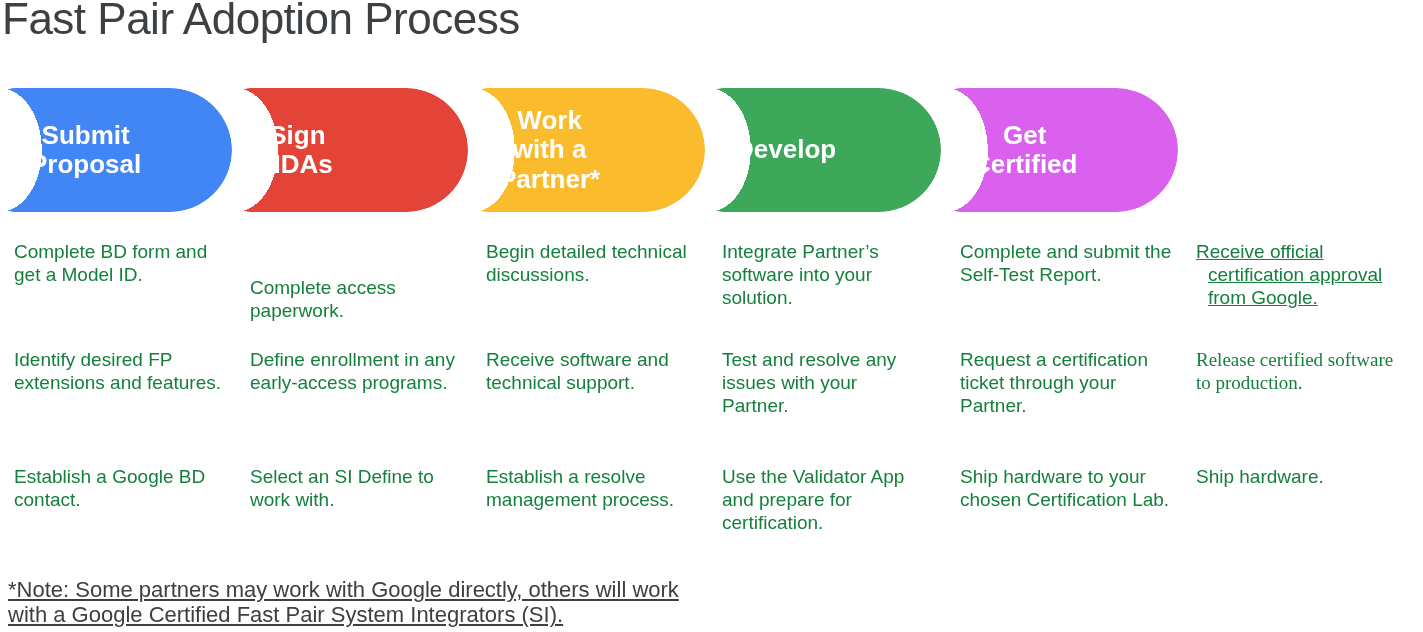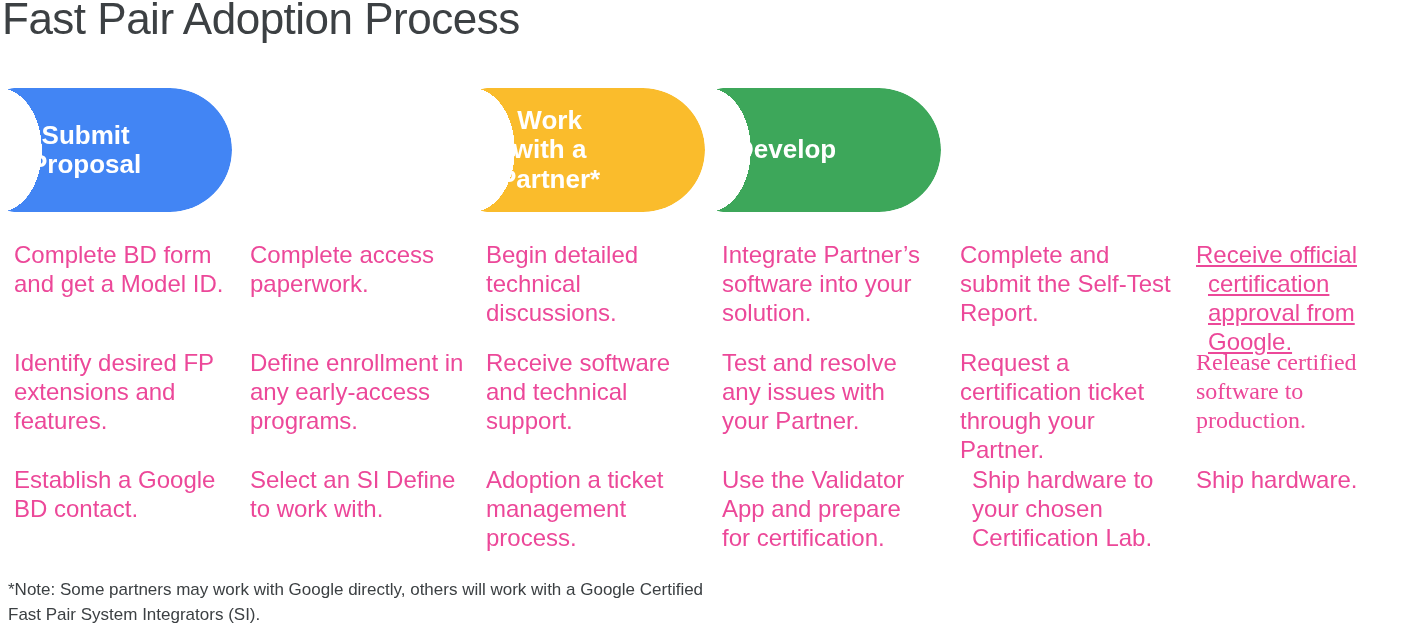--- a/index.html
+++ b/index.html
@@ -68,92 +68,101 @@
     top: 240px;
     width: 1423px;
     height: 320px;
   }
   .column {
     position: absolute;
     top: 0;
   }
   .step-item {
     position: absolute;
-    font-size: 24px;
-    line-height: 29px;
-    color: #ec4899;
+    font-size: 19px;
+    line-height: 23px;
+    color: #15803d;
     font-weight: 400;
   }
   .step-item.i0 { top: 0px; }
   .step-item.i1 { top: 108px; }
   .step-item.i2 { top: 225px; }
 
   
   .step-item.hang {
     padding-left: 12px;
     text-indent: -12px;
     text-decoration: underline;
   }
 
   
   #footnote {
     position: absolute;
     left: 8px;
     top: 577px;
     width: 700px;
-    font-size: 17px;
+    font-size: 22px;
     line-height: 25px;
     color: #3c4043;
+    text-decoration: underline;
   }
 </style>
 </head>
 <body>
 
 <div id="page-title">Fast Pair Adoption Process</div>
 
 <div id="banner-row">
     <div class="banner b0" style="left: 0px; width: 232px; background: rgb(66, 133, 244);">
       <div class="banner-label">Submit
 Proposal</div>
     </div>
+    <div class="banner b1" style="left: 236px; width: 232px; background: rgb(228, 67, 56);">
+      <div class="banner-label">Sign
+NDAs</div>
+    </div>
     <div class="banner b3" style="left: 709px; width: 232px; background: rgb(61, 167, 90);">
       <div class="banner-label">Develop</div>
     </div>
     <div class="banner b2" style="left: 473px; width: 232px; background: rgb(250, 188, 44);">
       <div class="banner-label">Work
 with a
 Partner*</div>
+    </div>
+    <div class="banner b4" style="left: 946px; width: 232px; background: rgb(217, 97, 238);">
+      <div class="banner-label">Get
+Certified</div>
     </div>
   </div>
 
 <div id="columns">
     <div class="column" style="left: 14px; width: 215px;">
       <div class="step-item i0" style="width: 215px;">Complete BD form and get a Model ID.</div>
       <div class="step-item i1" style="width: 215px;">Identify desired FP extensions and features.</div>
       <div class="step-item i2" style="width: 215px;">Establish a Google BD contact.</div>
     </div>
     <div class="column" style="left: 250px; width: 215px;">
-      <div class="step-item i0" style="width: 215px;">Complete access paperwork.</div>
+      <div class="step-item i0" style="width: 215px; margin-top: 36px;">Complete access paperwork.</div>
       <div class="step-item i1" style="width: 215px;">Define enrollment in any early-access programs.</div>
       <div class="step-item i2" style="width: 215px;">Select an SI Define to work with.</div>
     </div>
     <div class="column" style="left: 486px; width: 218px;">
       <div class="step-item i0" style="width: 218px;">Begin detailed technical discussions.</div>
       <div class="step-item i1" style="width: 218px;">Receive software and technical support.</div>
-      <div class="step-item i2" style="width: 218px;">Adoption a ticket management process.</div>
+      <div class="step-item i2" style="width: 218px;">Establish a resolve management process.</div>
     </div>
     <div class="column" style="left: 722px; width: 205px;">
       <div class="step-item i0" style="width: 205px;">Integrate Partner’s software into your solution.</div>
       <div class="step-item i1" style="width: 205px;">Test and resolve any issues with your Partner.</div>
       <div class="step-item i2" style="width: 205px;">Use the Validator App and prepare for certification.</div>
     </div>
     <div class="column" style="left: 960px; width: 215px;">
       <div class="step-item i0" style="width: 215px;">Complete and submit the Self-Test Report.</div>
       <div class="step-item i1" style="width: 215px;">Request a certification ticket through your Partner.</div>
-      <div class="step-item i2" style="width: 215px; margin-left: 12px;">Ship hardware to your chosen Certification Lab.</div>
+      <div class="step-item i2" style="width: 215px;">Ship hardware to your chosen Certification Lab.</div>
     </div>
     <div class="column" style="left: 1196px; width: 200px;">
       <div class="step-item i0 hang" style="width: 200px;">Receive official certification approval from Google.</div>
       <div class="step-item i1" style="width: 200px; font-family: Liberation Serif, serif;">Release certified software to production.</div>
       <div class="step-item i2" style="width: 200px;">Ship hardware.</div>
     </div>
   </div>
 
 <div id="footnote">*Note: Some partners may work with Google directly, others will work with a Google Certified Fast Pair System Integrators (SI).</div>
 

